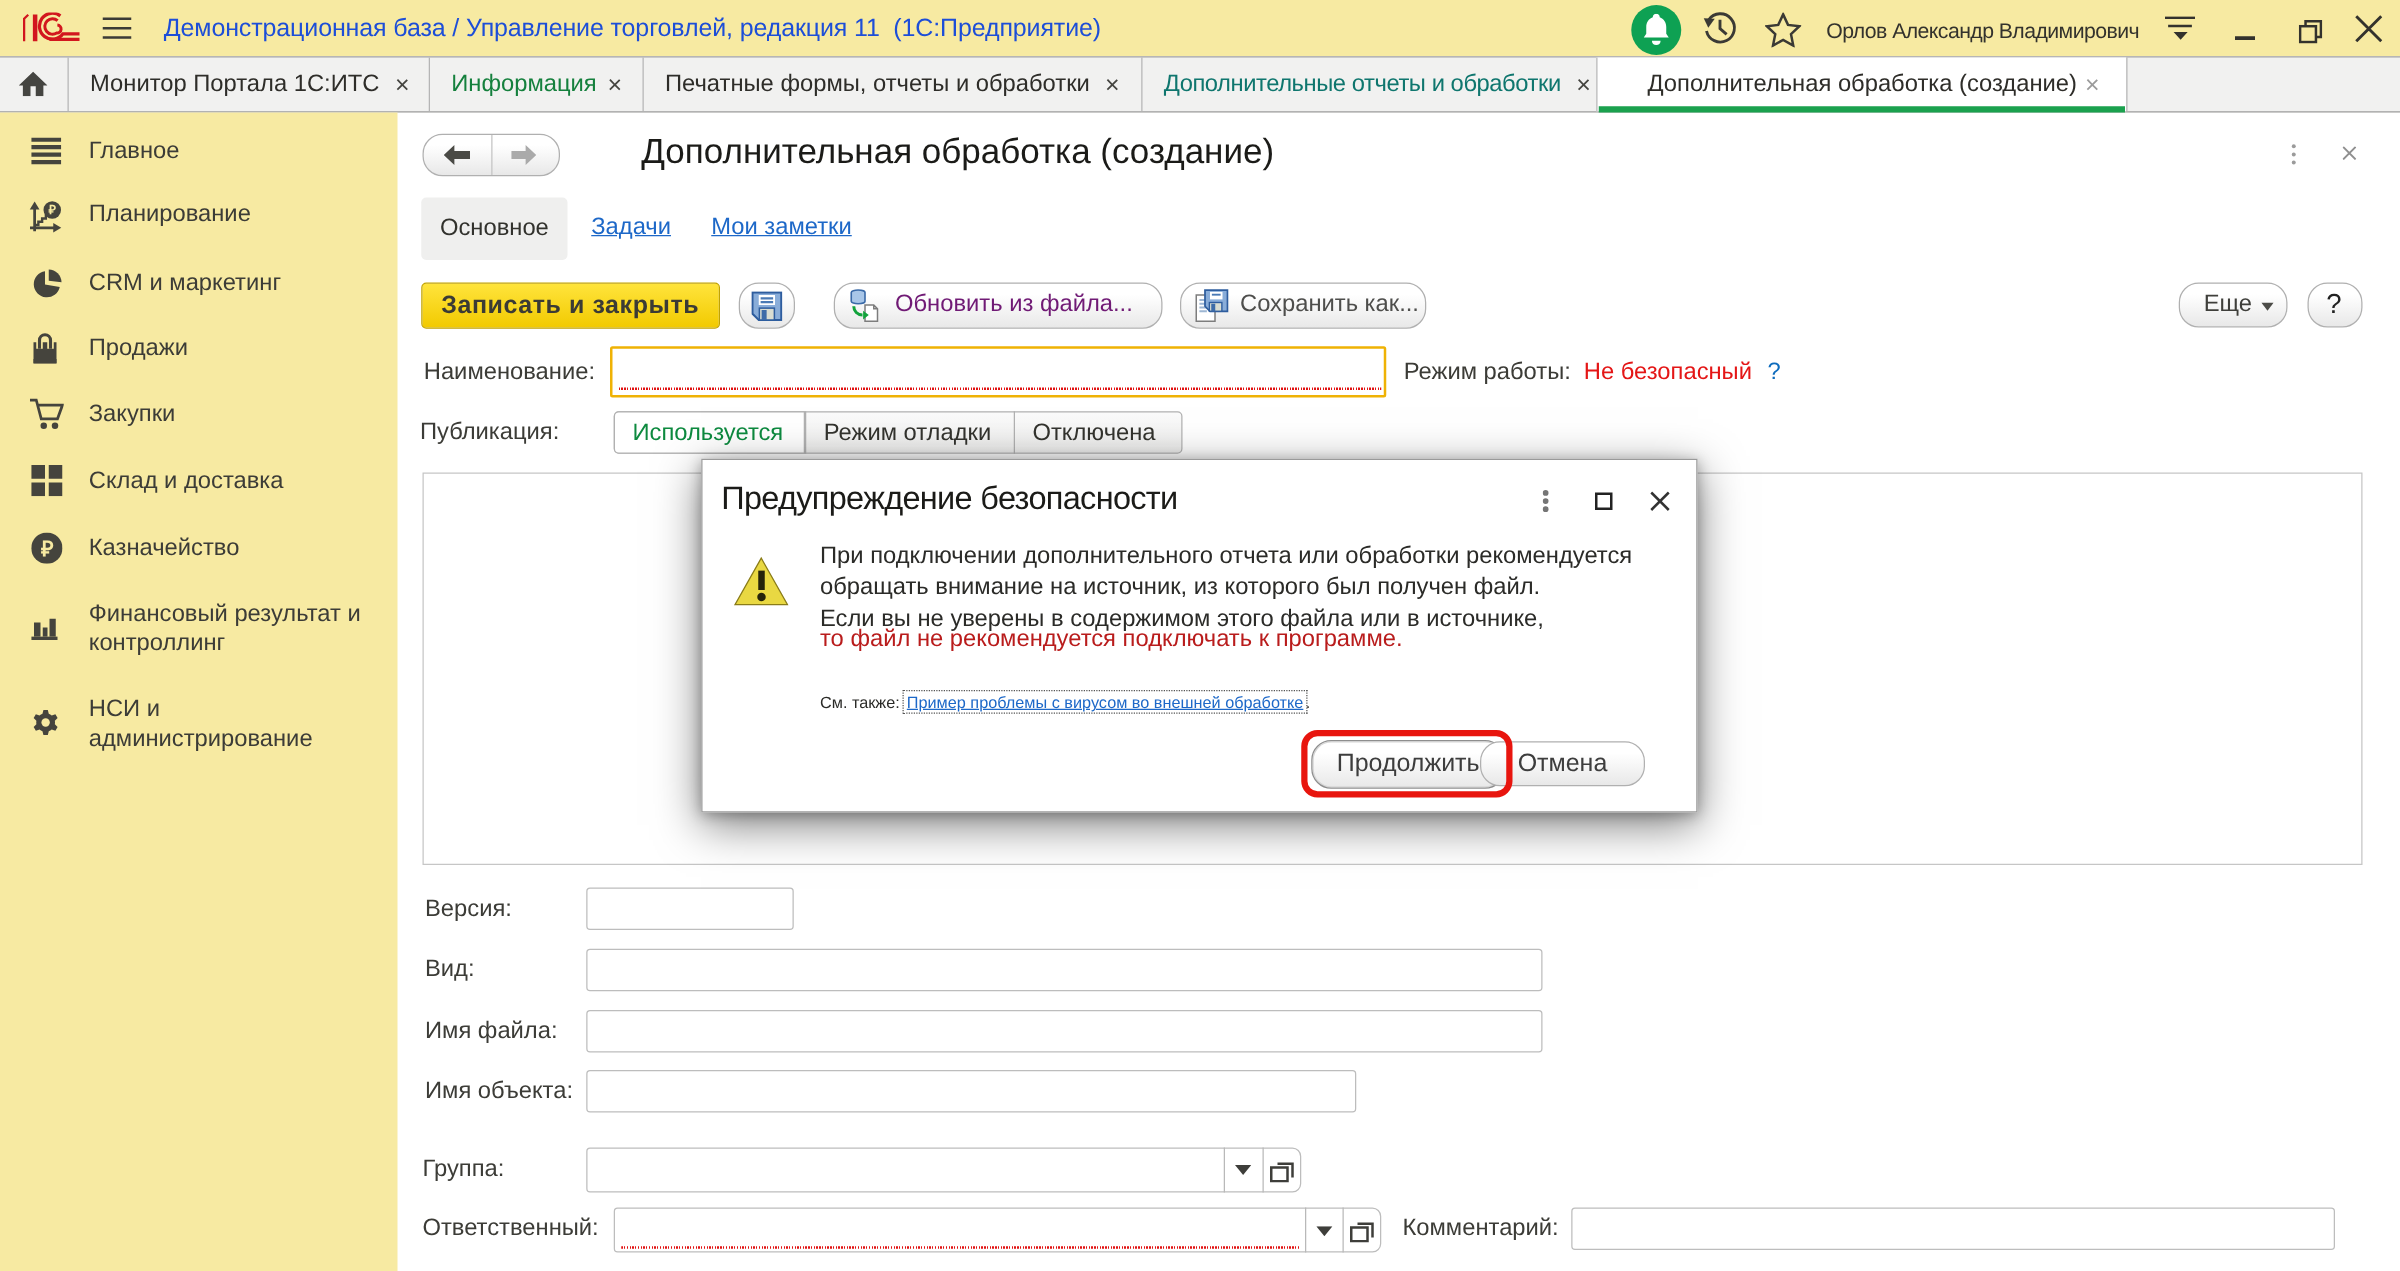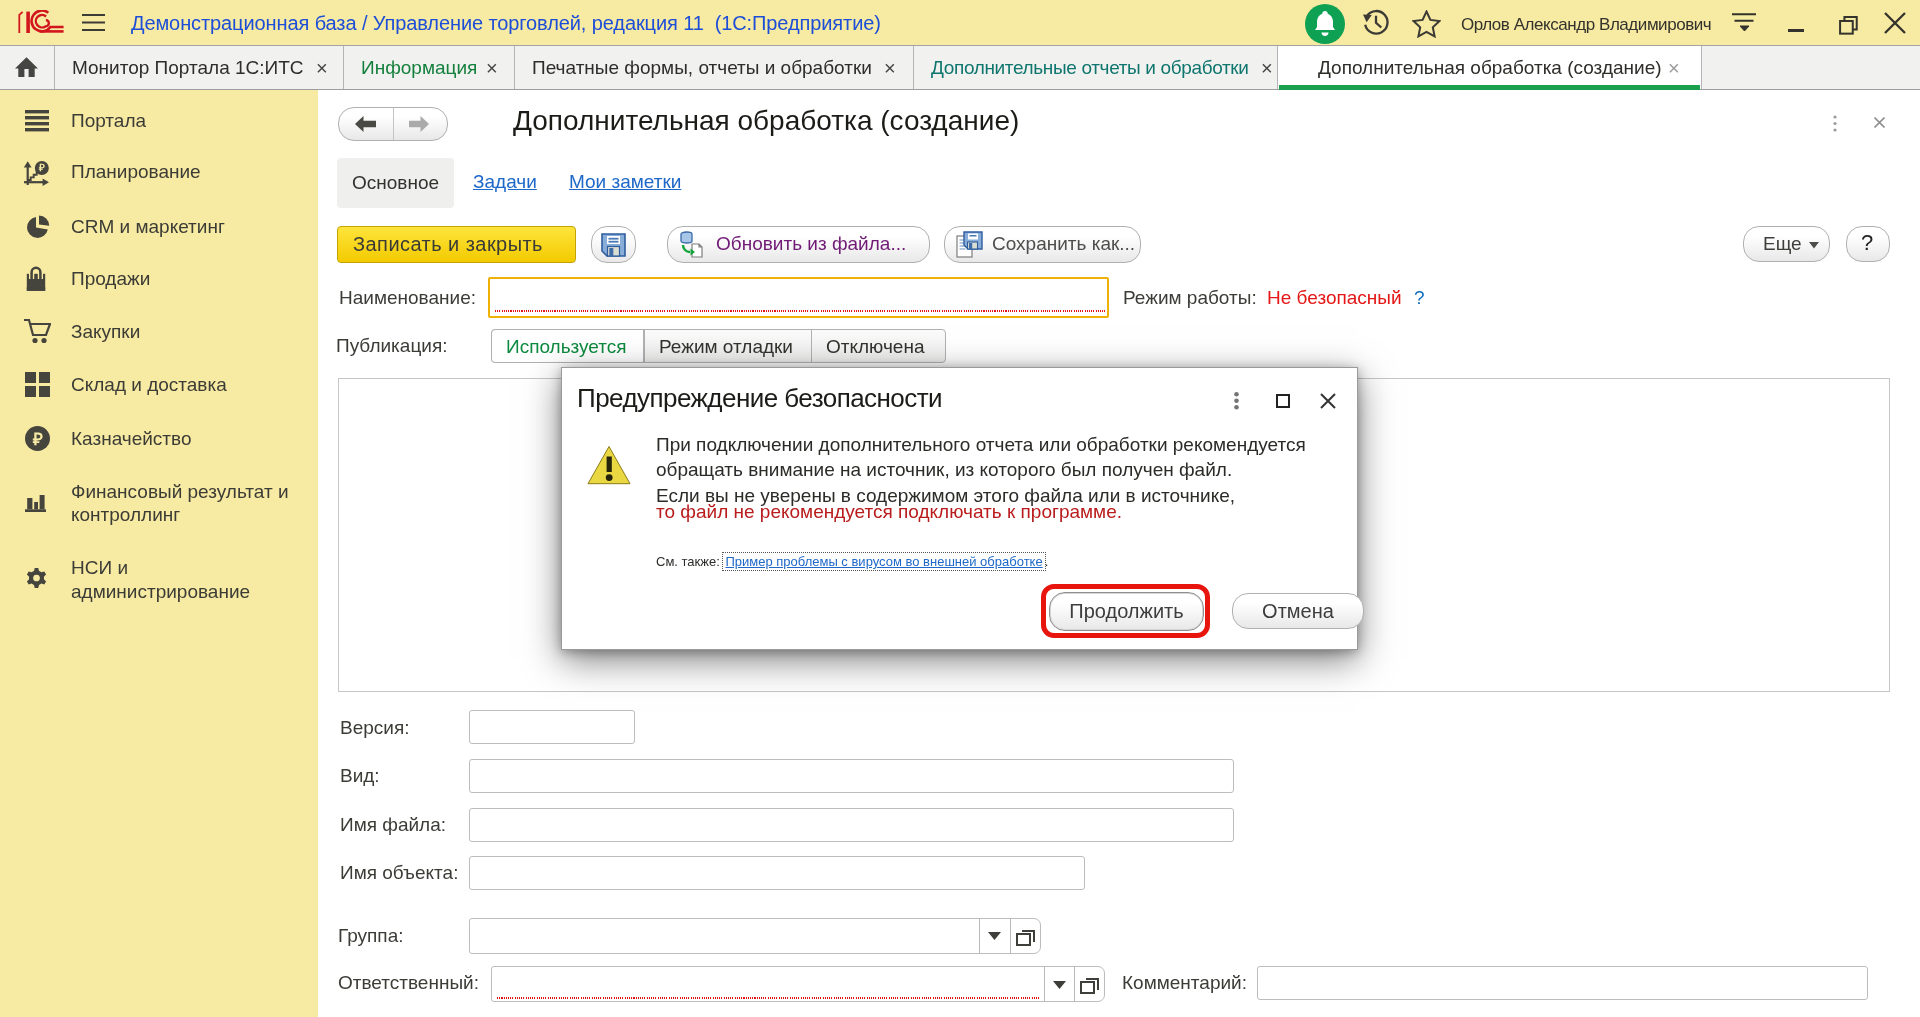--- a/index.html
+++ b/index.html
@@ -142,21 +142,21 @@
     <rect x="0" y="15.3" width="21" height="2.7"></rect>
     <rect x="2.2" y="4" width="5.2" height="11.3"></rect>
     <rect x="9.2" y="8" width="3.8" height="7.3"></rect>
     <rect x="14.6" y="1" width="5" height="14.3"></rect>
   </g>
 </svg>
 <svg class="abs" style="left:26px;top:568px" width="21" height="21" viewBox="0 0 25 25">
   <path fill="#45443d" d="M10.4 0 L14.6 0 L15.5 3.6 A 9.2 9.2 0 0 1 18.3 5.2 L21.8 4.1 L23.9 7.7 L21.3 10.3 A 9.2 9.2 0 0 1 21.3 13.5 L23.9 16.1 L21.8 19.7 L18.3 18.6 A 9.2 9.2 0 0 1 15.5 20.2 L14.6 23.8 L10.4 23.8 L9.5 20.2 A 9.2 9.2 0 0 1 6.7 18.6 L3.2 19.7 L1.1 16.1 L3.7 13.5 A 9.2 9.2 0 0 1 3.7 10.3 L1.1 7.7 L3.2 4.1 L6.7 5.2 A 9.2 9.2 0 0 1 9.5 3.6 Z"></path>
   <circle cx="12.5" cy="11.9" r="4" fill="#f7eaa2"></circle>
 </svg>
-<div class="lbl" style="left:71px;top:109px">Портала</div>
+<div class="lbl" style="left:71px;top:109px">Главное</div>
 <div class="lbl" style="left:71px;top:160px">Планирование</div>
 <div class="lbl" style="left:71px;top:215px">CRM и маркетинг</div>
 <div class="lbl" style="left:71px;top:267px">Продажи</div>
 <div class="lbl" style="left:71px;top:320px">Закупки</div>
 <div class="lbl" style="left:71px;top:373px">Склад и доставка</div>
 <div class="lbl" style="left:71px;top:427px">Казначейство</div>
 <div class="lbl" style="left:71px;top:480px;line-height:23px">Финансовый результат и<br>контроллинг</div>
 <div class="lbl" style="left:71px;top:556px;line-height:24px">НСИ и<br>администрирование</div>
 
 <div class="btn" style="left:338px;top:107px;width:110px;height:34px;padding:0"></div>
@@ -168,21 +168,21 @@
   <path fill="#aaaaaa" d="M20 8 L11.5 0 L11.5 4.8 L0 4.8 L0 11.2 L11.5 11.2 L11.5 16 Z"></path>
 </svg>
 <div class="lbl" style="left:513px;top:109px;font-size:28px;color:#1b1b18">Дополнительная обработка (создание)</div>
 
 <div class="abs" style="left:337px;top:158px;width:117px;height:50px;background:#efefee;border-radius:4px"></div>
 <div class="lbl" style="left:352px;top:171px;color:#32322d">Основное</div>
 <a class="lk lbl" style="left:473px;top:170px">Задачи</a>
 <a class="lk lbl" style="left:569px;top:170px">Мои заметки</a>
 
 <div class="abs" style="left:337px;top:226px;width:239px;height:37px;background:linear-gradient(#ffe43c,#f2ca00);border:1px solid #c2a300;border-radius:4px"></div>
-<div class="lbl" style="left:353px;top:232px;font-weight:normal;color:#3b3b35;font-size:20px;letter-spacing:0.45px">Записать и закрыть</div>
+<div class="lbl" style="left:353px;top:232px;font-weight:bold;color:#3b3b35;font-size:20px;letter-spacing:0.45px">Записать и закрыть</div>
 <div class="btn" style="left:591px;top:226px;width:45px;height:37px"></div>
 <svg class="abs" style="left:601px;top:233px" width="25" height="24" viewBox="0 0 25 24">
   <path fill="#89add9" stroke="#2e5d9e" stroke-width="1.6" d="M1 1 L24 1 L24 23 L6 23 L1 18 Z"></path>
   <rect x="6" y="3" width="13" height="8" fill="#fff"></rect>
   <rect x="7.5" y="4.8" width="10" height="1.8" fill="#4a7ab5"></rect>
   <rect x="7.5" y="7.8" width="10" height="1.8" fill="#4a7ab5"></rect>
   <rect x="6.5" y="13.5" width="12" height="9.5" fill="#d9ddd2" stroke="#2e5d9e" stroke-width="1.2"></rect>
   <rect x="8.3" y="15" width="4" height="8" fill="#3e6ca8"></rect>
 </svg>
 <div class="btn" style="left:667px;top:226px;width:263px;height:37px"></div>
@@ -302,14 +302,14 @@
   <path fill="#e9d842" stroke="#8a7c18" stroke-width="1" d="M22 1.5 L43 38.7 L1 38.7 Z"></path>
   <rect x="19.6" y="11.5" width="5.2" height="15.5" fill="#25230a"></rect>
   <circle cx="22.2" cy="32.6" r="3.4" fill="#25230a"></circle>
 </svg>
 <div class="lbl" style="left:656px;top:433px;color:#2b2b28">При подключении дополнительного отчета или обработки рекомендуется</div>
 <div class="lbl" style="left:656px;top:458px;color:#2b2b28">обращать внимание на источник, из которого был получен файл.</div>
 <div class="lbl" style="left:656px;top:484px;color:#2b2b28">Если вы не уверены в содержимом этого файла или в источнике,</div>
 <div class="lbl" style="left:656px;top:500px;color:#b91c1c">то файл не рекомендуется подключать к программе.</div>
 <div class="lbl" style="left:656px;top:550px;color:#2b2b28;font-size:13px">См. также: <span style="outline:1px dotted #555;padding:1px 2px"><a class="lk">Пример проблемы с вирусом во внешней обработке</a></span>.</div>
 <div class="btn" style="left:1049px;top:592px;width:155px;height:39px;border-color:#8e8e8e;box-shadow:inset 0 0 0 1px #d6d6d6;font-size:20px;color:#3d3d3d">Продолжить</div>
-<div class="btn" style="left:1232px;top:593px;width:132px;height:36px;font-size:20px;color:#3d3d3d">Отмена</div>
+<div class="btn" style="left:1184px;top:593px;width:132px;height:36px;font-size:20px;color:#3d3d3d">Отмена</div>
 <div class="abs" style="left:1041px;top:584px;width:169px;height:54px;border:5px solid #e8150e;border-radius:13px"></div>
 
 </body></html>

